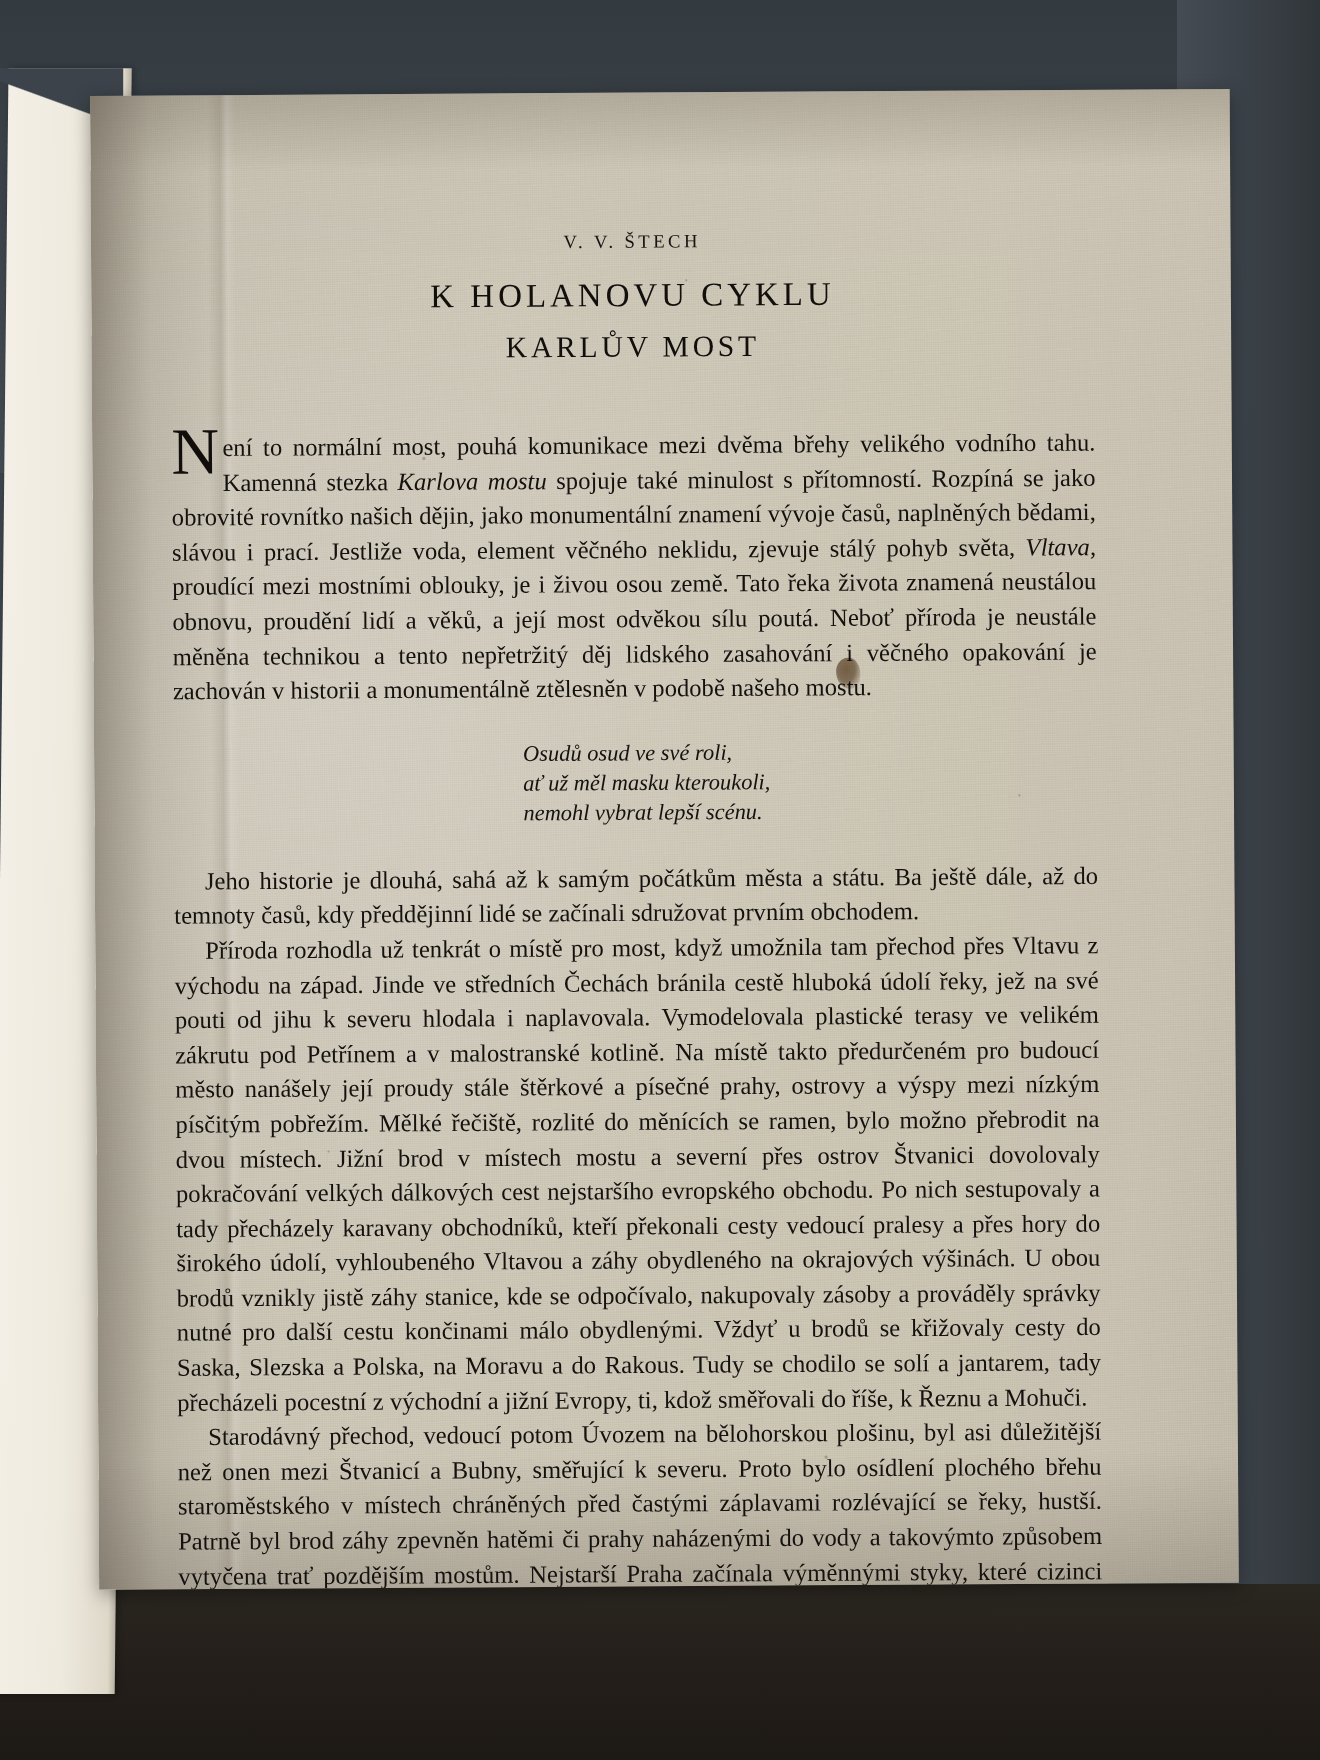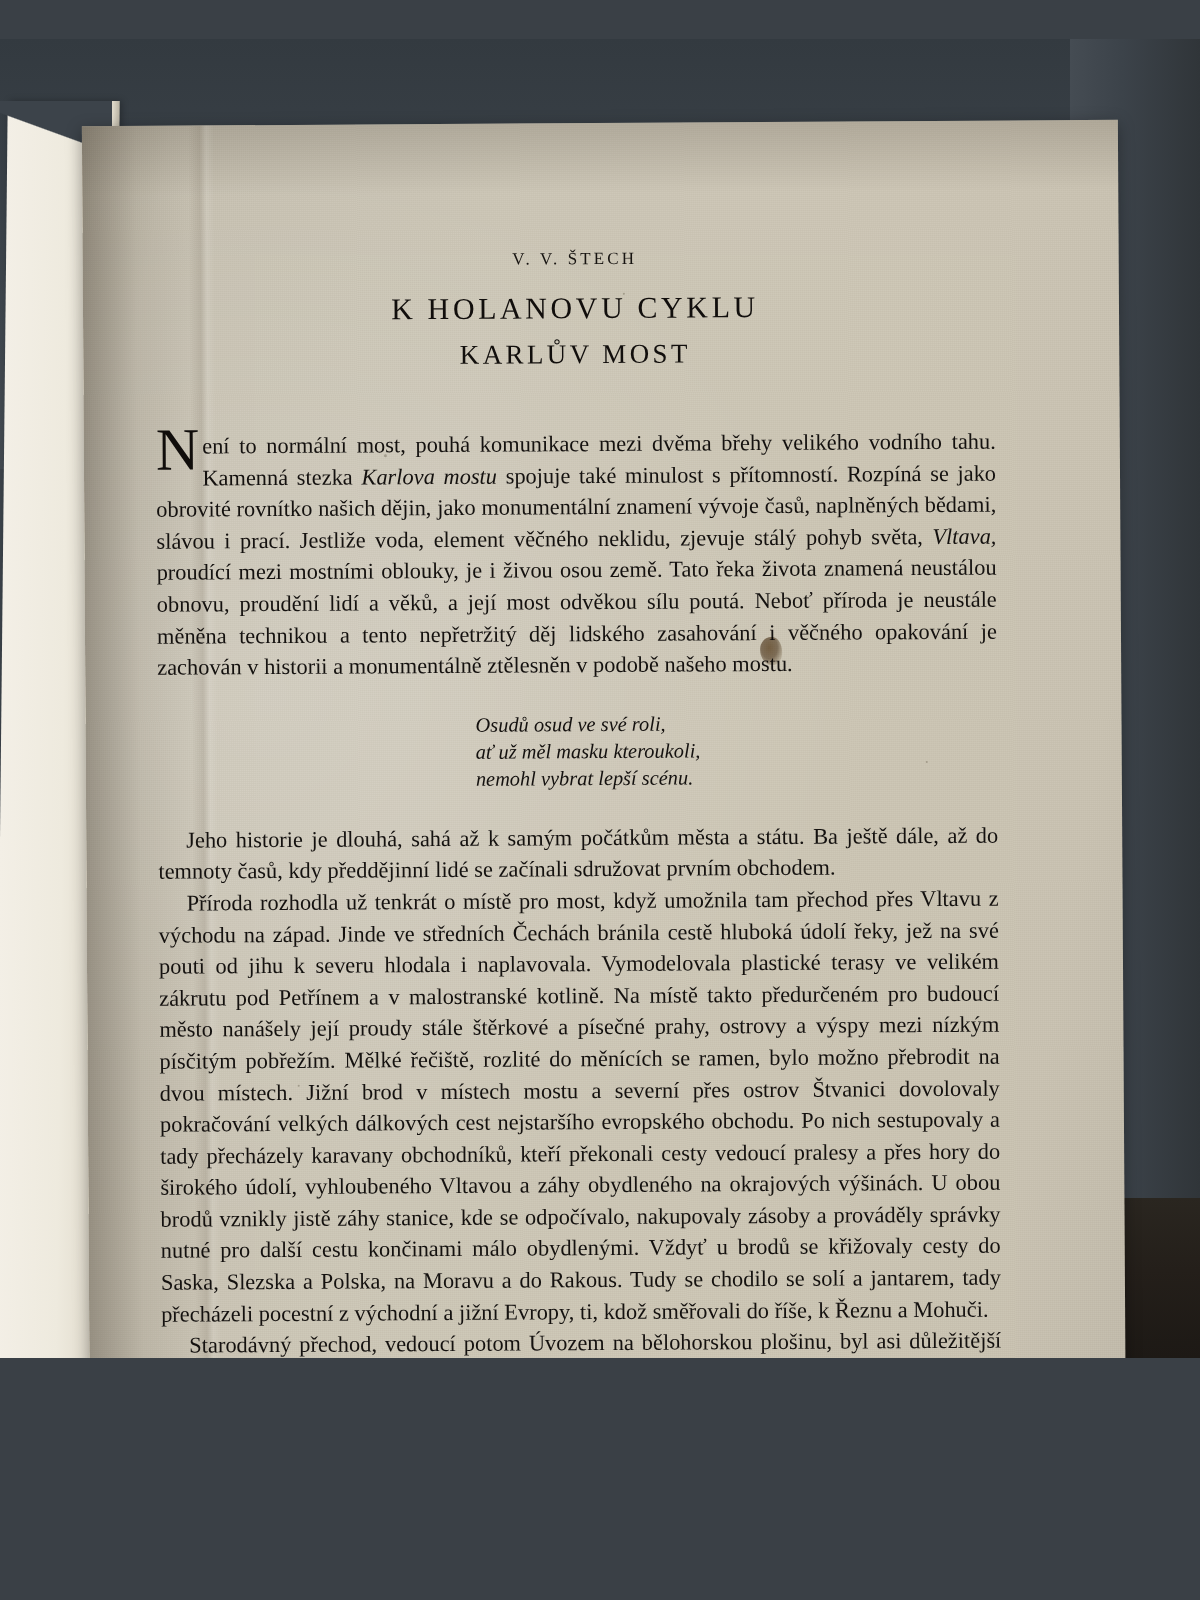--- a/index.html
+++ b/index.html
@@ -7,24 +7,23 @@
   html, body {
     width: 1200px;
     height: 1600px;
     overflow: hidden;
     background: #3a4046;
   }
 
   #scene {
     position: relative;
     width: 1200px;
-    height: 1319px;
+    height: 1600px;
     background: #3c434a;
     overflow: hidden;
-    margin-top: 39px;
   }
 
   
   #desk-top {
     position: absolute;
     left: 0; top: 0;
     width: 1200px; height: 430px;
     background: linear-gradient(180deg,#333a40 0%, #3e454c 60%, #434a51 100%);
   }
   #desk-right {

